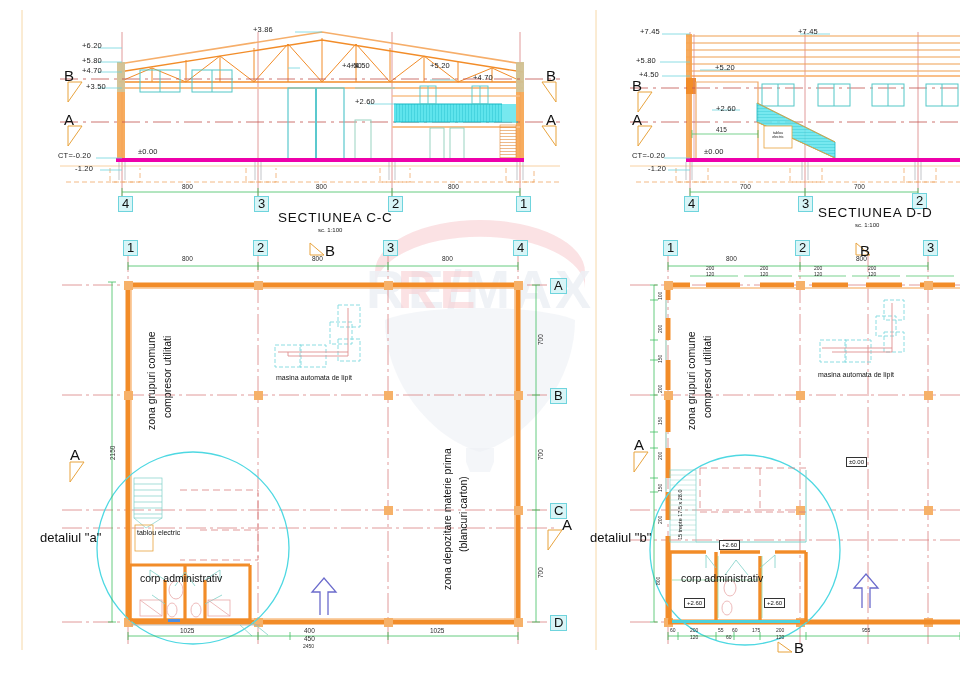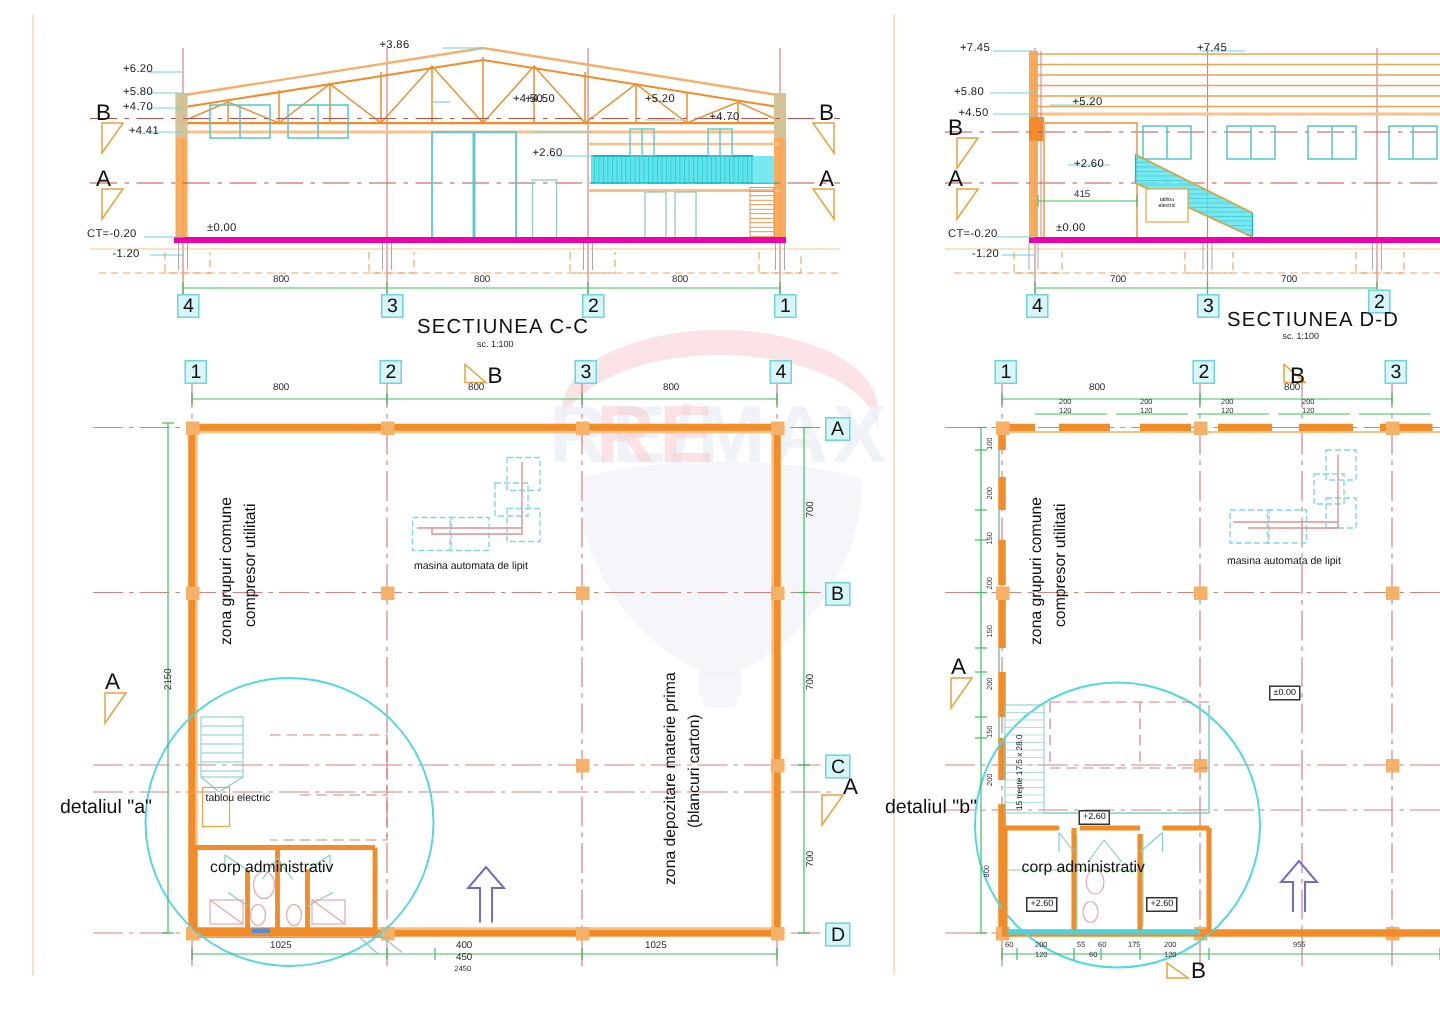--- a/index.html
+++ b/index.html
@@ -622,21 +622,21 @@
       <path d="M 778 652 L 778 642 L 792 652 Z"></path>
     </g>
   </g>
 </svg>
 
 <div style="position:absolute;left:0;top:0;width:960px;height:679px;z-index:3;">
 
   <div class="lbl elev" style="left:82px;top:42px;text-align:right;">+6.20</div>
   <div class="lbl elev" style="left:82px;top:57px;">+5.80</div>
   <div class="lbl elev" style="left:82px;top:67px;">+4.70</div>
-  <div class="lbl elev" style="left:86px;top:83px;">+4.41</div>
+  <div class="lbl elev" style="left:86px;top:83px;">+3.50</div>
   <div class="lbl elev" style="left:253px;top:26px;">+3.86</div>
   <div class="lbl elev" style="left:350px;top:62px;">+4.50</div>
 
   <div class="lbl elev" style="left:342px;top:62px;">+4.50</div>
   <div class="lbl elev" style="left:430px;top:62px;">+5.20</div>
   <div class="lbl elev" style="left:473px;top:74px;">+4.70</div>
   <div class="lbl elev" style="left:355px;top:98px;">+2.60</div>
   <div class="lbl elev" style="left:58px;top:152px;">CT=-0.20</div>
   <div class="lbl elev" style="left:138px;top:148px;">±0.00</div>
   <div class="lbl elev" style="left:75px;top:165px;">-1.20</div>

